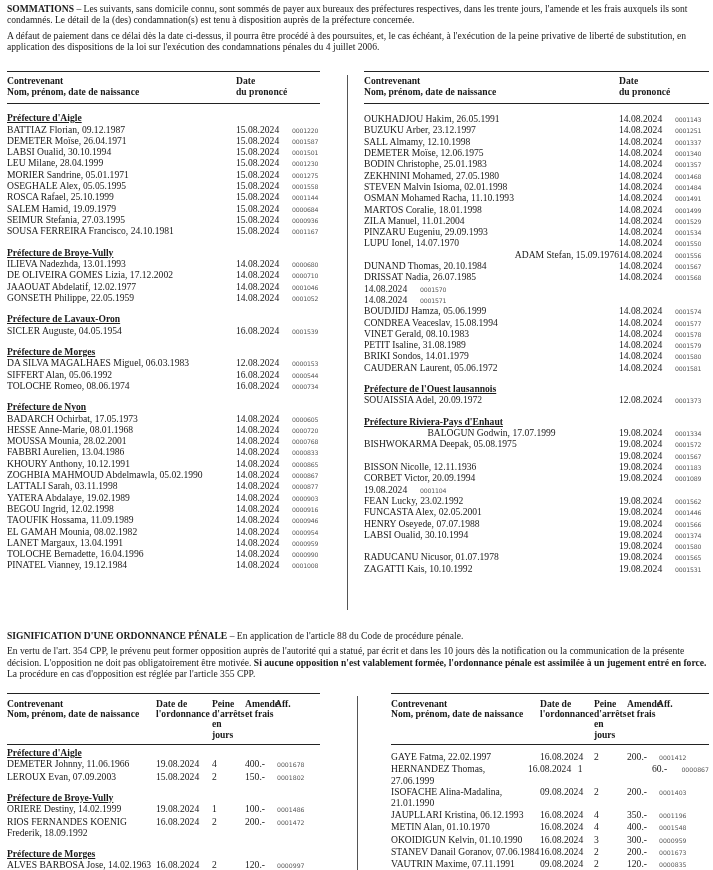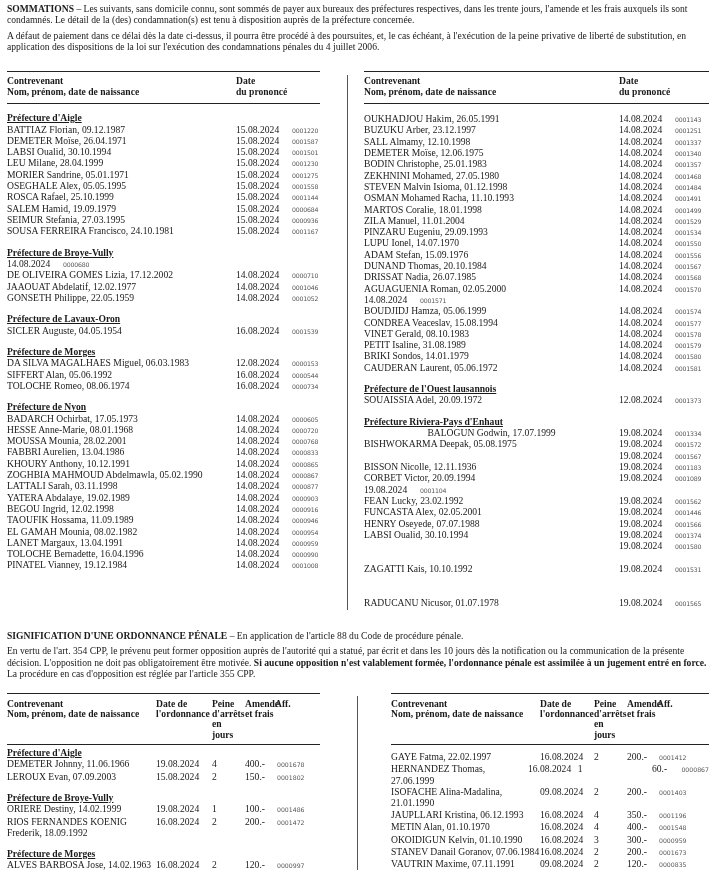--- a/index.html
+++ b/index.html
@@ -108,20 +108,21 @@
       <div class="row">
         <span class="name">SOUSA FERREIRA Francisco, 24.10.1981</span>
         <span class="date">15.08.2024</span>
         <span class="aff">0001167</span>
       </div>
     </div>
   <div class="gap"></div>
   <div>
       <div class="sec-title">Préfecture de Broye-Vully</div>
       <div class="row">
+        <span class="name">ILIEVA Nadezhda, 13.01.1993</span>
         <span class="date">14.08.2024</span>
         <span class="aff">0000680</span>
       </div>
       <div class="row">
         <span class="name">DE OLIVEIRA GOMES Lizia, 17.12.2002</span>
         <span class="date">14.08.2024</span>
         <span class="aff">0000710</span>
       </div>
       <div class="row">
         <span class="name">JAAOUAT Abdelatif, 12.02.1977</span>
@@ -278,21 +279,21 @@
         <span class="name" style="width: 255px;">BODIN Christophe, 25.01.1983</span>
         <span class="date">14.08.2024</span>
         <span class="aff">0001357</span>
       </div>
       <div class="row">
         <span class="name" style="width: 255px;">ZEKHNINI Mohamed, 27.05.1980</span>
         <span class="date">14.08.2024</span>
         <span class="aff">0001468</span>
       </div>
       <div class="row">
-        <span class="name" style="width: 255px;">STEVEN Malvin Isioma, 01.12.1998</span>
+        <span class="name" style="width: 255px;">STEVEN Malvin Isioma, 02.01.1998</span>
         <span class="date">14.08.2024</span>
         <span class="aff">0001484</span>
       </div>
       <div class="row">
         <span class="name" style="width: 255px;">OSMAN Mohamed Racha, 11.10.1993</span>
         <span class="date">14.08.2024</span>
         <span class="aff">0001491</span>
       </div>
       <div class="row">
         <span class="name" style="width: 255px;">MARTOS Coralie, 18.01.1998</span>
@@ -308,36 +309,35 @@
         <span class="name" style="width: 255px;">PINZARU Eugeniu, 29.09.1993</span>
         <span class="date">14.08.2024</span>
         <span class="aff">0001534</span>
       </div>
       <div class="row">
         <span class="name" style="width: 255px;">LUPU Ionel, 14.07.1970</span>
         <span class="date">14.08.2024</span>
         <span class="aff">0001550</span>
       </div>
       <div class="row">
-        <span class="name" style="width: 255px;">ADAM Stefan, 15.09.1976</span>
+        <span class="name" style="width: 255px; text-align: right;">ADAM Stefan, 15.09.1976</span>
         <span class="date">14.08.2024</span>
         <span class="aff">0001556</span>
       </div>
       <div class="row">
         <span class="name" style="width: 255px;">DUNAND Thomas, 20.10.1984</span>
         <span class="date">14.08.2024</span>
         <span class="aff">0001567</span>
       </div>
       <div class="row">
         <span class="name" style="width: 255px;">DRISSAT Nadia, 26.07.1985</span>
         <span class="date">14.08.2024</span>
         <span class="aff">0001568</span>
       </div>
       <div class="row">
-        <span class="name" style="width: 255px;">AGUAGUENIA Roman, 02.05.2000</span>
         <span class="date">14.08.2024</span>
         <span class="aff">0001570</span>
       </div>
       <div class="row">
         <span class="date">14.08.2024</span>
         <span class="aff">0001571</span>
       </div>
       <div class="row">
         <span class="name" style="width: 255px;">BOUDJIDJ Hamza, 05.06.1999</span>
         <span class="date">14.08.2024</span>
@@ -429,21 +429,21 @@
         <span class="name" style="width: 255px;">LABSI Oualid, 30.10.1994</span>
         <span class="date">19.08.2024</span>
         <span class="aff">0001374</span>
       </div>
       <div class="row">
         <span class="name" style="width: 255px;"></span>
         <span class="date">19.08.2024</span>
         <span class="aff">0001580</span>
       </div>
       <div class="row">
-        <span class="name" style="width: 255px; margin-top: 46px;">RADUCANU Nicusor, 01.07.1978</span>
+        <span class="name" style="width: 255px;">RADUCANU Nicusor, 01.07.1978</span>
         <span class="date">19.08.2024</span>
         <span class="aff">0001565</span>
       </div>
       <div class="row">
         <span class="name" style="width: 255px;">ZAGATTI Kais, 10.10.1992</span>
         <span class="date">19.08.2024</span>
         <span class="aff">0001531</span>
       </div>
     </div>
 </div>

